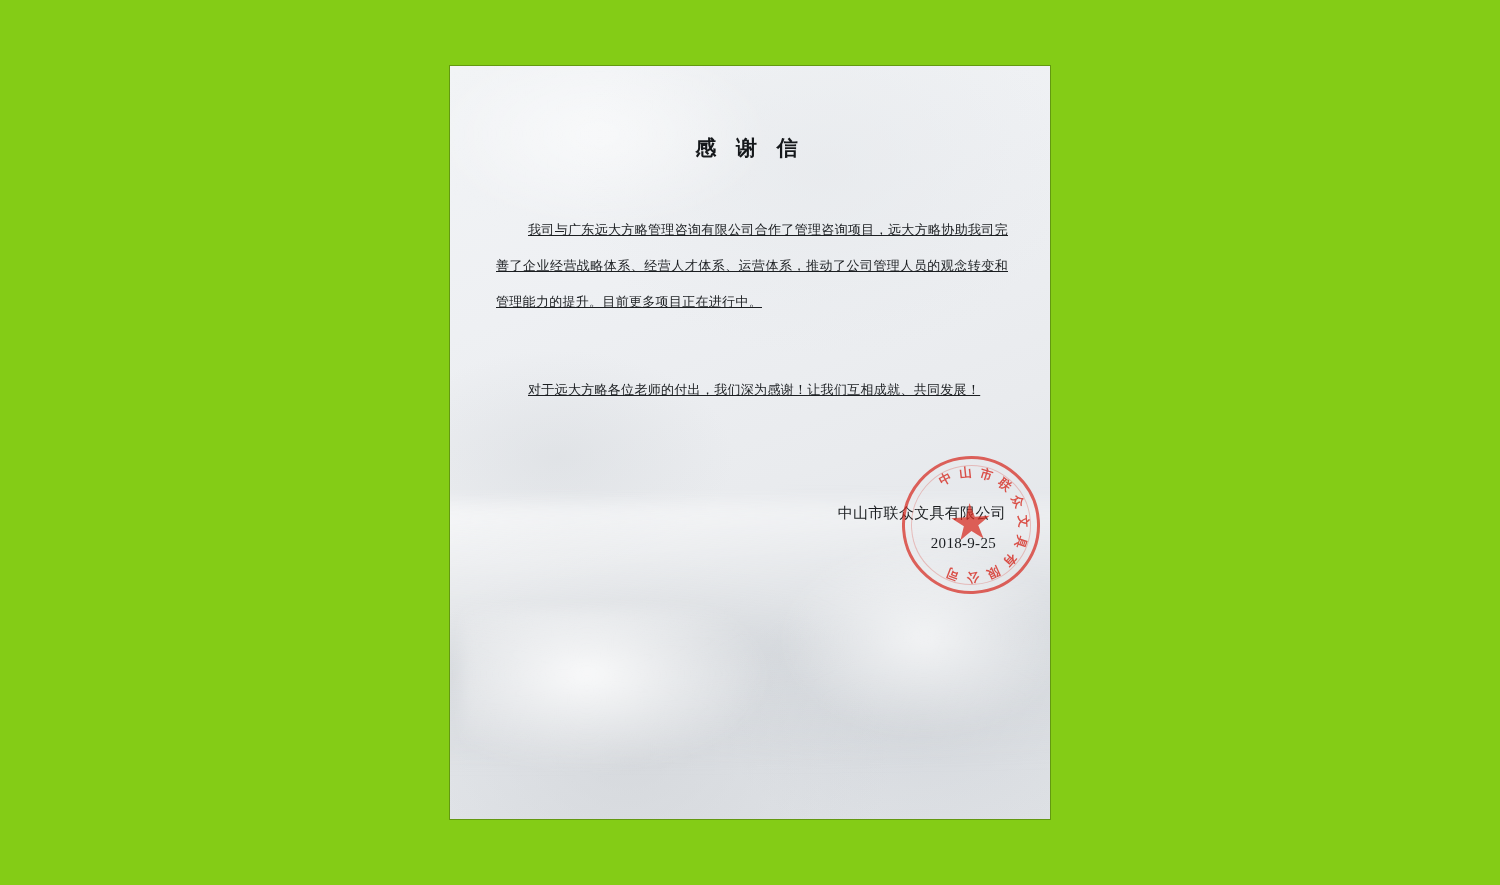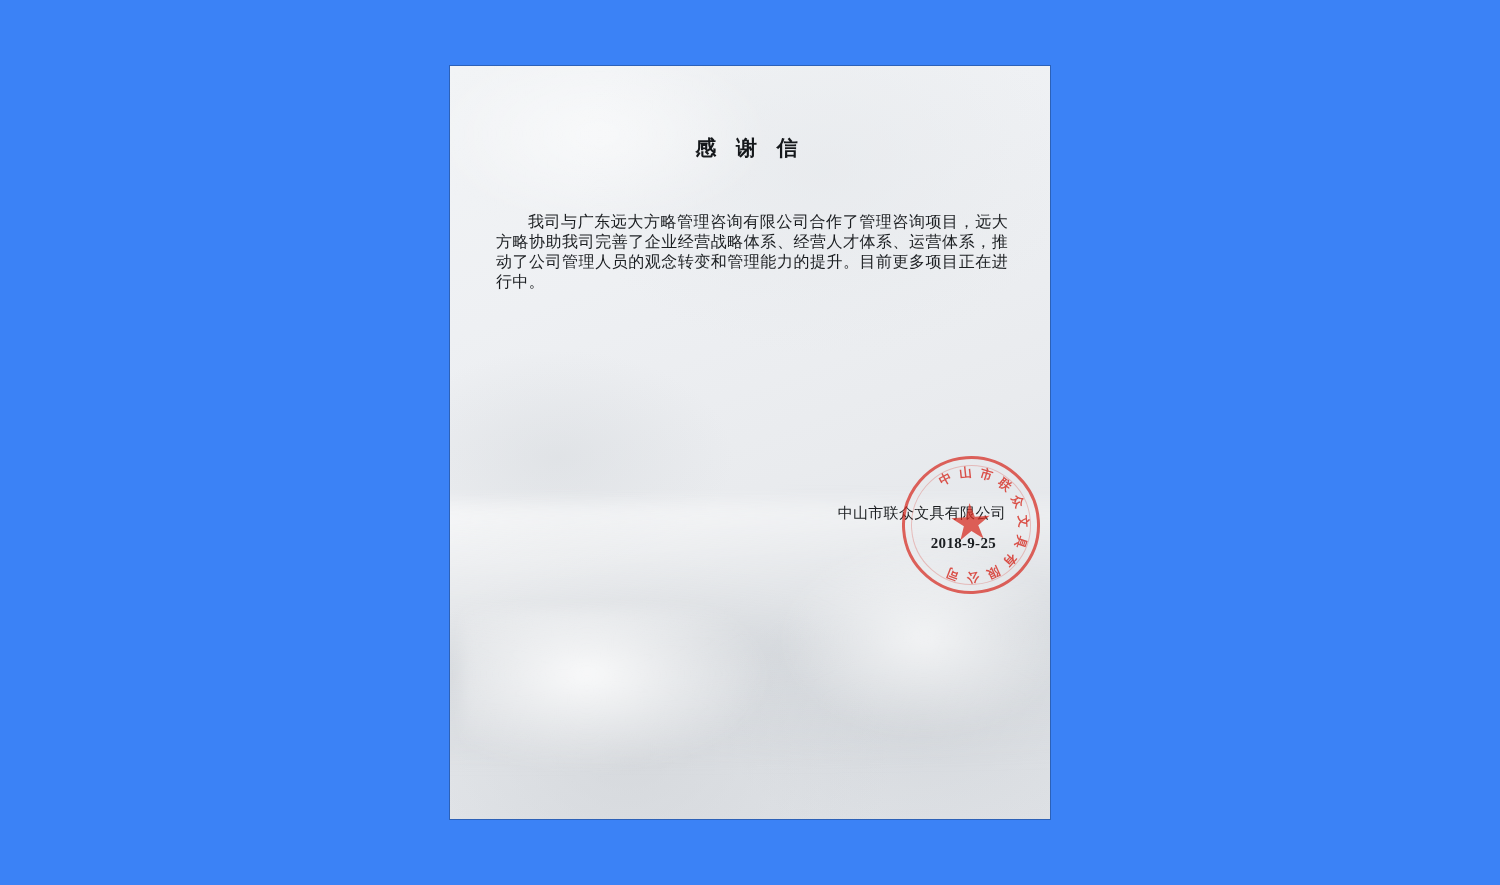--- a/index.html
+++ b/index.html
@@ -7,21 +7,21 @@
     padding: 0;
     background: #000;
     width: 1500px;
     height: 885px;
     overflow: hidden;
   }
   .stage {
     position: relative;
     width: 1500px;
     height: 885px;
-    background: #3b82f6;
+    background: #84cc16;
   }
   
   .paper {
     position: absolute;
     left: 450px;
     top: 66px;
     width: 600px;
     height: 753px;
     background:
       radial-gradient(ellipse 70% 45% at 30% 92%, rgba(205,208,212,0.55) 0%, rgba(255,255,255,0) 62%),
@@ -79,26 +79,27 @@
     text-align: center;
     font-size: 21px;
     font-weight: bold;
     letter-spacing: 7px;
     color: #15181b;
     font-family: "Liberation Sans", "DejaVu Sans", sans-serif;
   }
 
   .para {
     position: absolute;
-    font-size: 16px;
-    line-height: 20px;
+    font-size: 13px;
+    line-height: 36px;
     color: #1b1e21;
     text-align: justify;
     font-family: "Liberation Sans", "DejaVu Sans", sans-serif;
     letter-spacing: 0.3px;
+    text-decoration: underline;
   }
   .para.p1 {
     left: 46px;
     top: 146px;
     width: 512px;
     text-indent: 32px;
   }
   .para.p2 {
     left: 46px;
     top: 306px;
@@ -116,21 +117,20 @@
     line-height: 30px;
     color: #1b1e21;
     font-family: "Liberation Sans", "DejaVu Sans", sans-serif;
     letter-spacing: 0.3px;
   }
   .signature .sig-date {
     display: block;
     font-family: "Liberation Serif", "DejaVu Serif", serif;
     font-size: 15px;
     padding-right: 10px;
-    font-weight: bold;
   }
 
   
   .seal {
     position: absolute;
     left: 452px;
     top: 390px;
     width: 138px;
     height: 138px;
     opacity: 0.80;
@@ -189,20 +189,21 @@
     <div class="crease c1"></div>
     <div class="crease c2"></div>
     <div class="crease c3"></div>
 
     <div class="doc-body">
 
       <div class="doc-title">感 谢 信</div>
 
       <div class="para p1">我司与广东远大方略管理咨询有限公司合作了管理咨询项目，远大方略协助我司完善了企业经营战略体系、经营人才体系、运营体系，推动了公司管理人员的观念转变和管理能力的提升。目前更多项目正在进行中。</div>
 
+      <div class="para p2">对于远大方略各位老师的付出，我们深为感谢！让我们互相成就、共同发展！</div>
 
       <div class="signature">
         <span>中山市联众文具有限公司</span>
         <span class="sig-date">2018-9-25</span>
       </div>
 
       <div class="seal">
         <div class="ring"></div>
         <div class="arc-text" id="seal-arc">
             <span style="transform: translate(-21.9761px, -47.128px) rotate(-25deg) translate(-50%, -50%);">中</span>

